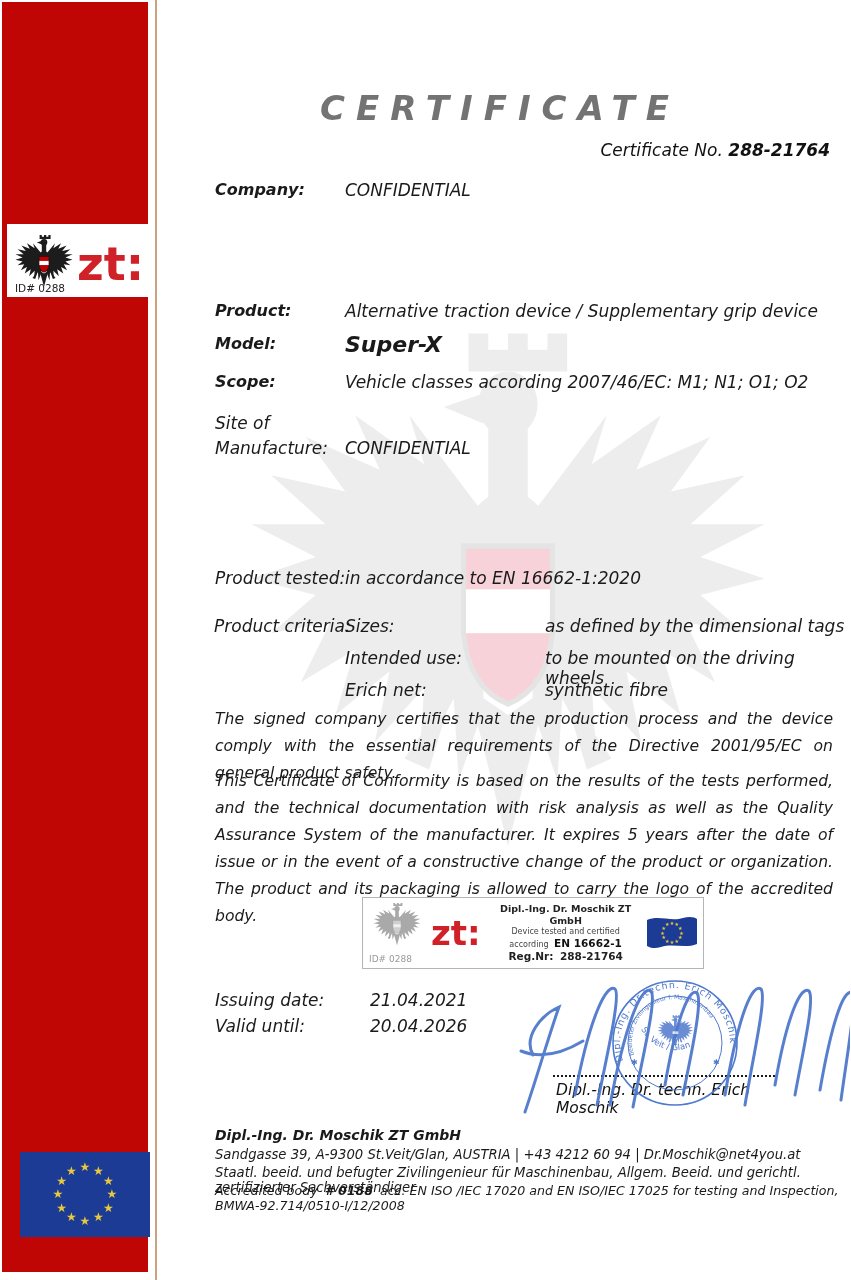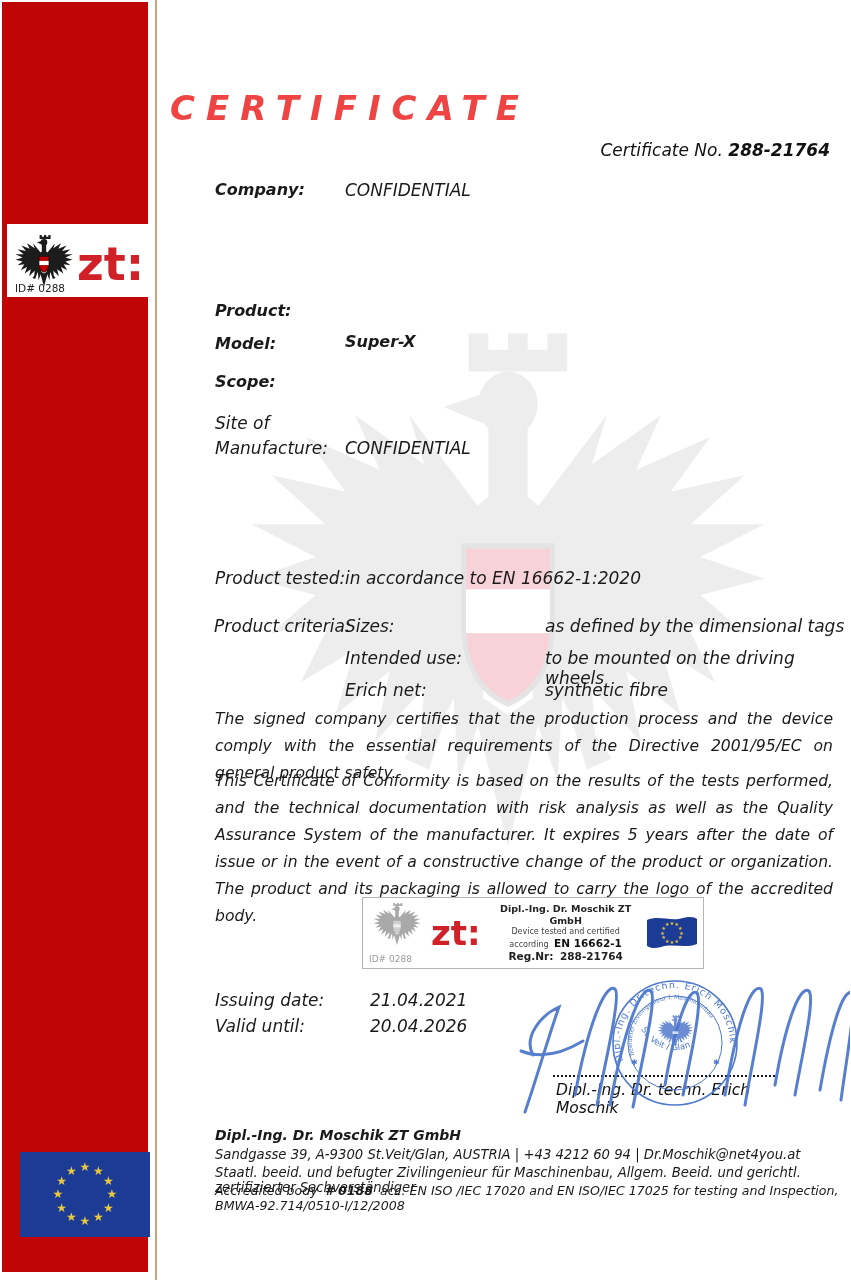--- a/index.html
+++ b/index.html
@@ -9,29 +9,29 @@
   
   .red-band{left:2px;top:2px;width:146px;height:1270px;background:#c00505;}
   .tan-rule{left:155px;top:0;width:2px;height:1280px;background:#c9a27e;}
   
   .hdr-box{left:7px;top:224px;width:146px;height:73px;background:#fff;display:flex;align-items:center;}
   .hdr-eagle{--f:#1c1c1c;--s1:#c00000;--s2:#ffffff;--o:#111;margin:2px 0 0 4px;}
   .hdr-id{position:absolute;left:8px;bottom:3px;font-style:normal;font-size:10.5px;color:#222;letter-spacing:0;}
   .zt{font-style:normal;font-weight:bold;color:#d02028;line-height:1;text-align:center;}
   .hdr-zt{font-size:46px;margin-left:0px;margin-top:6px;}
   
-  .title{left:170px;top:88px;width:660px;text-align:left;font-size:34px;font-weight:bold;
-         letter-spacing:11px;color:#ef4444;}
+  .title{left:170px;top:88px;width:660px;text-align:center;font-size:34px;font-weight:bold;
+         letter-spacing:11px;color:#737373;}
   .certno{left:170px;top:140px;width:660px;text-align:right;font-size:17px;color:#111;}
   b.num{font-weight:bold;}
   
   .lbl{font-size:17px;}
   .lblb{font-size:16px;font-weight:bold;}
   .val{font-size:17px;}
-  .valb{font-size:16px;font-weight:bold;}
+  .valb{font-size:22px;font-weight:bold;}
   
   .wm{left:212px;top:328px;width:592px;height:545px;opacity:1;}
   .wm-eagle{--f:#ededed;--s1:#f7d3d9;--s2:#ffffff;--o:#e4e4e4;}
   
   .para{left:215px;width:618px;font-size:15.6px;line-height:27px;text-align:justify;color:#1a1a1a;}
   
   .cert-box{left:362px;top:897px;width:340px;height:70px;background:#fff;border:1px solid #b5b5b5;
             display:flex;align-items:center;font-style:normal;z-index:3;}
   .cert-eagle-col{position:relative;width:62px;height:64px;margin-left:4px;}
   .cert-eagle{--f:#a9a9a9;--s1:#cfcfcf;--s2:#efefef;--o:#a0a0a0;}
@@ -100,25 +100,27 @@
   <div class="abs title">CERTIFICATE</div>
   <div class="abs certno">
     <span>Certificate No.</span>
     <b class="num">288-21764</b>
   </div>
 
   <span class="abs lblb" style="left:215px;top:180px">Company:</span>
   <span class="abs val" style="left:345px;top:180px">CONFIDENTIAL</span>
 
   <span class="abs lblb" style="left:215px;top:301px">Product:</span>
+  <span class="abs val" style="left:345px;top:301px">Alternative traction device / Supplementary grip device</span>
 
   <span class="abs lblb" style="left:215px;top:334px">Model:</span>
   <span class="abs valb" style="left:345px;top:332px">Super-X</span>
 
   <span class="abs lblb" style="left:215px;top:372px">Scope:</span>
+  <span class="abs val" style="left:345px;top:372px">Vehicle classes according 2007/46/EC: M1; N1; O1; O2</span>
 
   <span class="abs lbl" style="left:215px;top:413px">Site of</span>
   <span class="abs lbl" style="left:215px;top:438px">Manufacture:</span>
   <span class="abs val" style="left:345px;top:438px">CONFIDENTIAL</span>
 
   <span class="abs lbl" style="left:215px;top:568px">Product tested:</span>
   <span class="abs val" style="left:345px;top:568px">in accordance to EN 16662-1:2020</span>
 
   <span class="abs lbl" style="left:214px;top:616px">Product criteria:</span>
   <span class="abs lbl" style="left:345px;top:616px">Sizes:</span>

